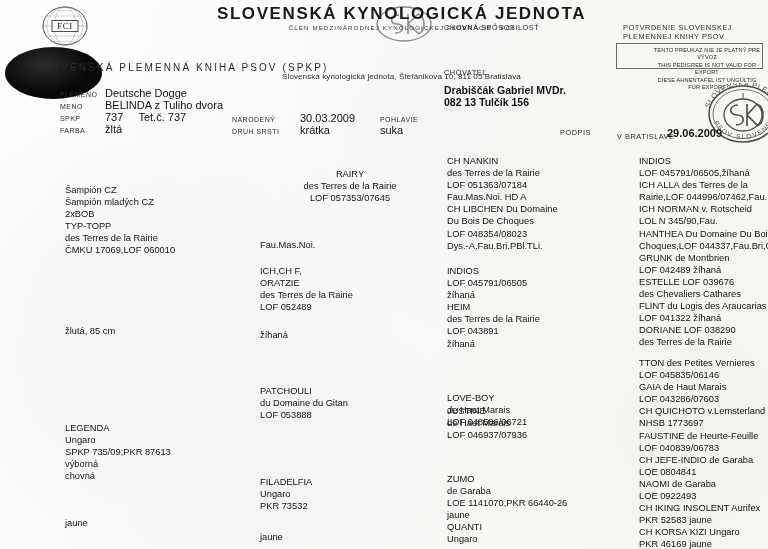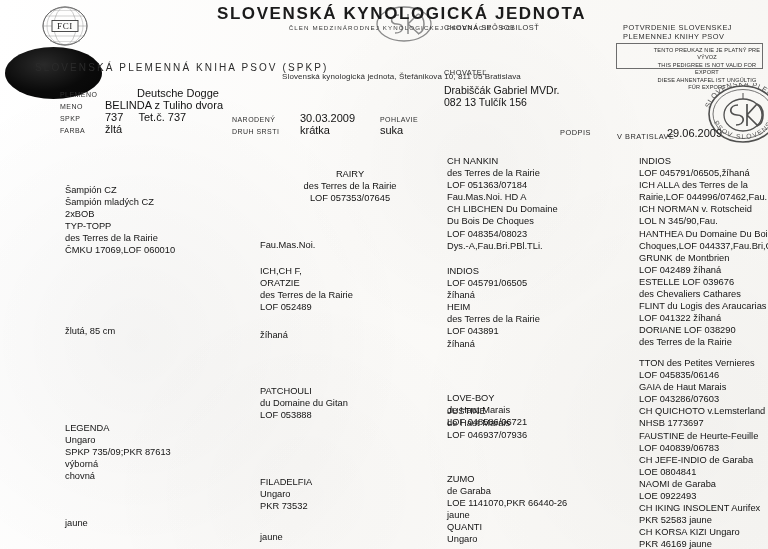--- a/index.html
+++ b/index.html
@@ -99,20 +99,21 @@
 
   
   .hdr-label {
     font-size: 7.4px;
     letter-spacing: 0.5px;
     color: #2c2c2c;
   }
   .hdr-value {
     font-size: 10.5px;
     color: #111;
+    font-weight: bold;
   }
 
   
   #export-box {
     left: 616px; top: 43px;
     width: 147px; height: 26px;
     border: 1px solid #ararar;
     border: 1px solid #6d6d6d;
     box-sizing: border-box;
     text-align: center;
@@ -179,21 +180,21 @@
   <div class="abs" id="main-title">SLOVENSKÁ KYNOLOGICKÁ JEDNOTA</div>
   <div class="abs" id="sub-title">ČLEN MEDZINÁRODNEJ KYNOLOGICKEJ FEDERÁCIE - FCI</div>
   <div class="abs" id="book-line">SLOVENSKÁ PLEMENNÁ KNIHA PSOV (SPKP)</div>
   <div class="abs" id="address-line">Slovenská kynologická jednota, Štefánikova 10, 811 05 Bratislava</div>
 
   <div class="abs field-label" style="left:25px; top:91px;">PLEMENO</div>
   <div class="abs field-label" style="left:25px; top:103px;">MENO</div>
   <div class="abs field-label" style="left:25px; top:115px;">SPKP</div>
   <div class="abs field-label" style="left:25px; top:127px;">FARBA</div>
 
-  <div class="abs field-value" style="left:70px; top:87px;margin-left:32px;">Deutsche Dogge</div>
+  <div class="abs field-value" style="left:70px; top:87px;">Deutsche Dogge</div>
   <div class="abs field-value" style="left:70px; top:99px;">BELINDA z Tuliho dvora</div>
   <div class="abs field-value" style="left:70px; top:111px;">737     Tet.č. 737</div>
   <div class="abs field-value" style="left:70px; top:123px;">žltá</div>
 
   <div class="abs field-label" style="left:197px; top:116px;">NARODENÝ</div>
   <div class="abs field-label" style="left:197px; top:128px;">DRUH SRSTI</div>
   <div class="abs field-value" style="left:265px; top:112px;">30.03.2009</div>
   <div class="abs field-value" style="left:265px; top:124px;">krátka</div>
 
   <div class="abs field-label" style="left:345px; top:116px;">POHLAVIE</div>

